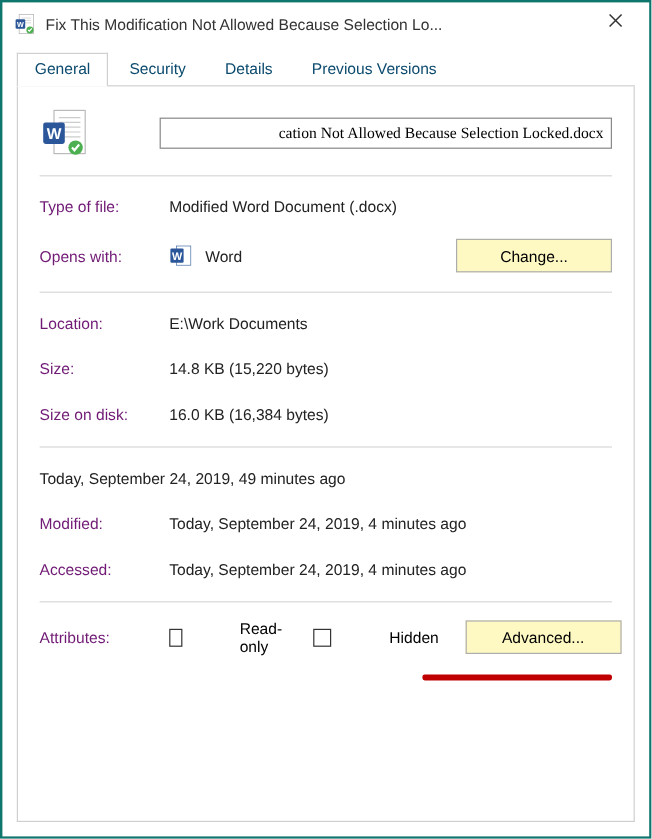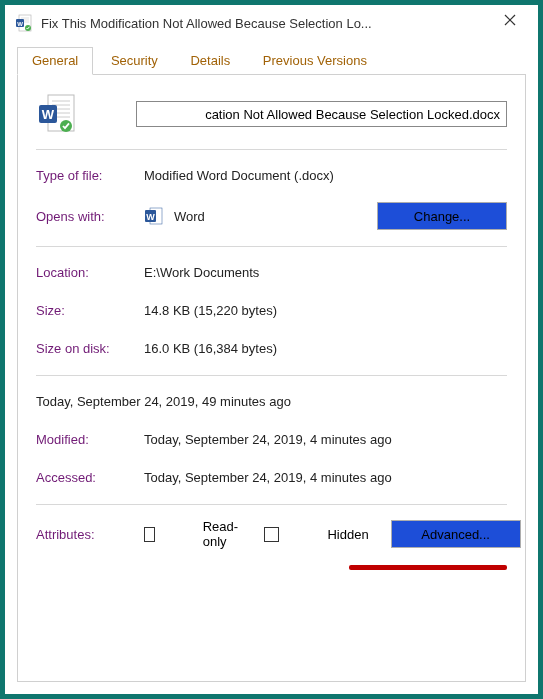--- a/index.html
+++ b/index.html
@@ -7,21 +7,21 @@
       font-family: 'Segoe UI', Tahoma, sans-serif;
       font-size: 13px;
       background: #fff;
       width: 543px;
       height: 699px;
       overflow: hidden;
     }
     .window {
       width: 543px;
       height: 699px;
-      border: 5px solid #0f766e;
+      border: 2px solid #0f766e;
       background: #fff;
       display: flex;
       flex-direction: column;
     }
     .titlebar {
       display: flex;
       align-items: center;
       padding: 6px 8px 6px 10px;
       height: 36px;
     }
@@ -52,21 +52,21 @@
     .tabs-row {
       margin: 6px 12px 0 12px;
       position: relative;
       height: 28px;
       border-bottom: 1px solid #d0d0d0;
     }
     .tab {
       display: inline-block;
       padding: 5px 14px 6px 14px;
       font-size: 13px;
-      color: #a16207;
+      color: #0c4a6e;
       position: relative;
       border: 1px solid transparent;
       border-bottom: none;
       margin-right: -1px;
       vertical-align: bottom;
     }
     .tab.active {
       border: 1px solid #d0d0d0;
       border-bottom: 1px solid #fff;
       background: #fff;
@@ -87,21 +87,21 @@
     .icon-large {
       width: 42px;
       height: 42px;
       margin-right: 58px;
       flex-shrink: 0;
     }
     .filename-input {
       flex: 1;
       border: 1px solid #888;
       padding: 4px 6px;
-      font-family: Liberation Sans, sans-serif;
+      font-family: Liberation Serif, serif;
       font-size: 13px;
       height: 26px;
       text-align: right;
     }
     .divider {
       border: none;
       border-top: 1px solid #d8d8d8;
       margin: 14px 0 14px 0;
     }
     .field-row {
@@ -124,21 +124,21 @@
       align-items: center;
     }
     .word-small-icon {
       width: 20px;
       height: 20px;
       margin-right: 10px;
       flex-shrink: 0;
     }
     .change-btn, .advanced-btn {
       border: 1px solid #adadad;
-      background: #1d4ed8;
+      background: #fef9c3;
       padding: 4px 16px;
       font-family: inherit;
       font-size: 13px;
       min-width: 130px;
       height: 28px;
       cursor: default;
     }
     .attr-row {
       display: flex;
       align-items: center;

